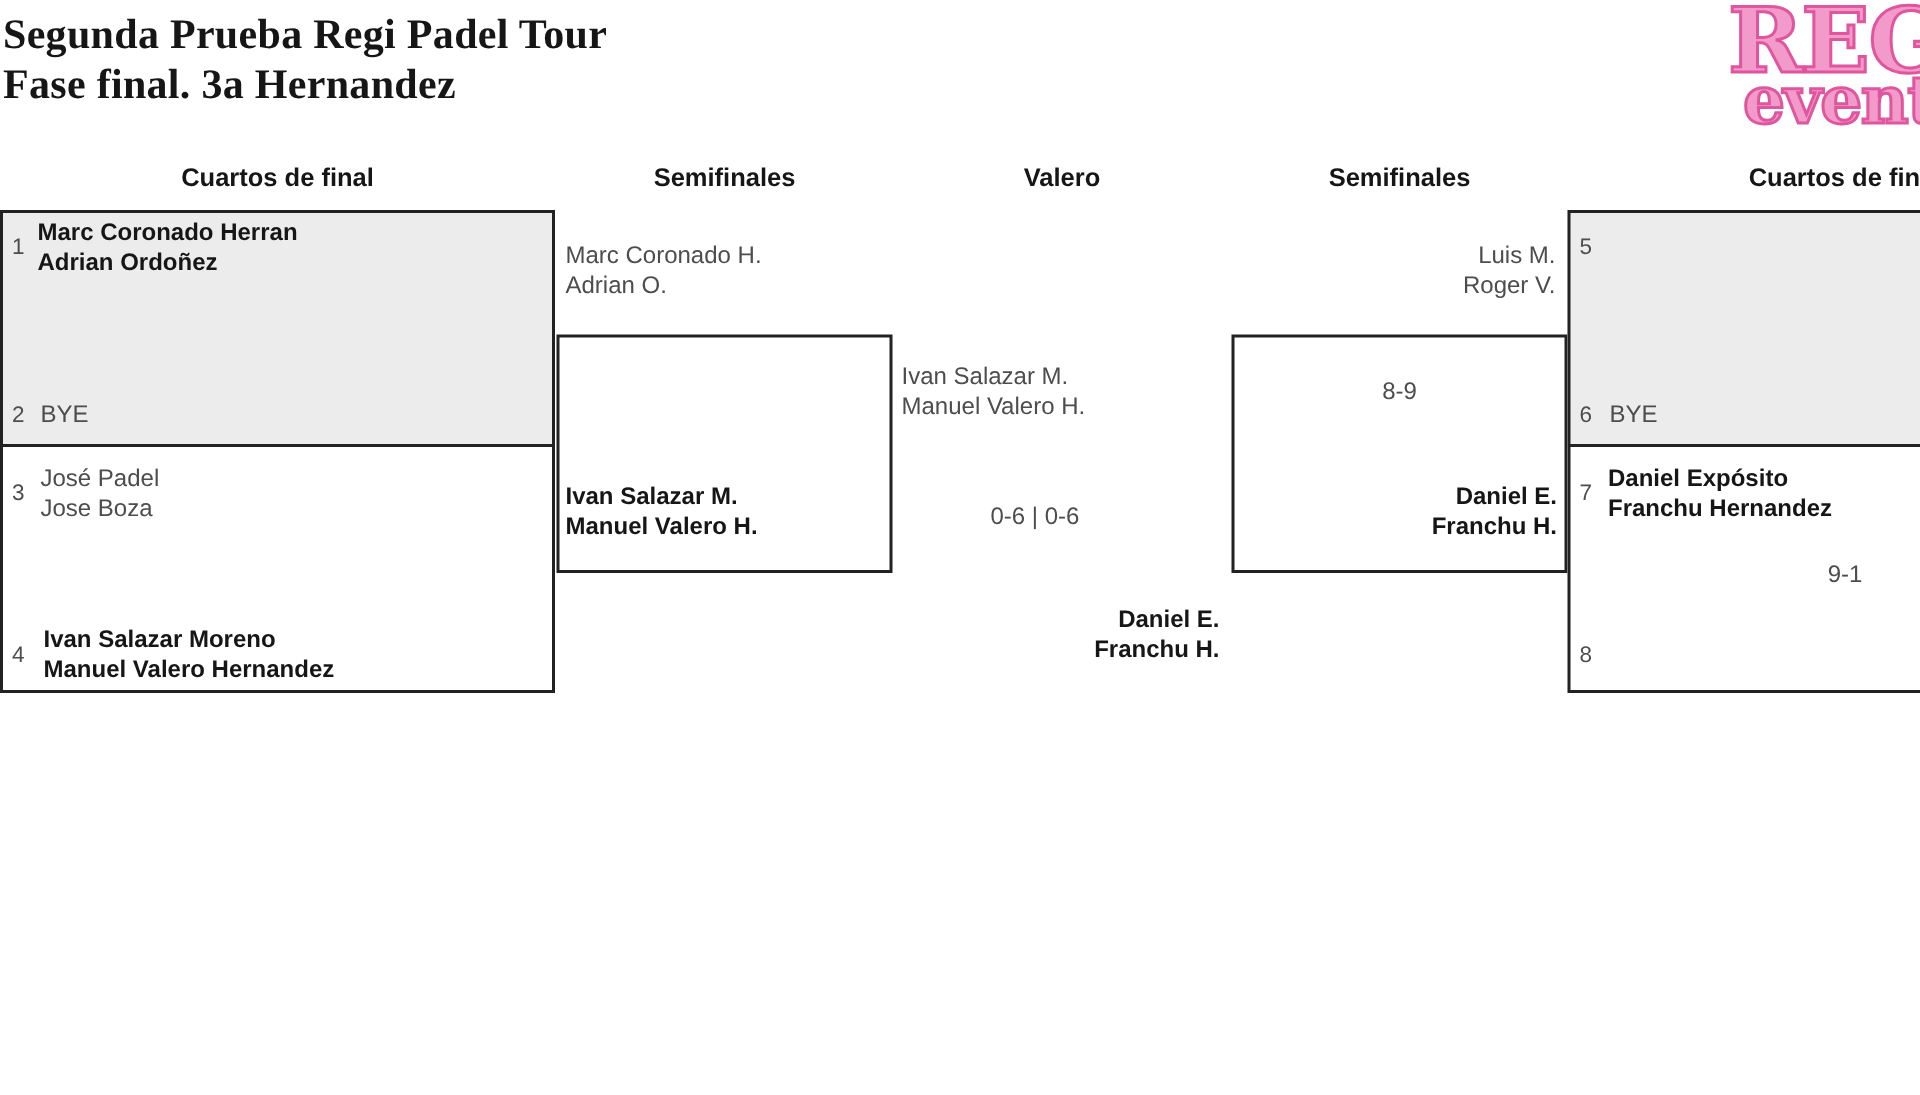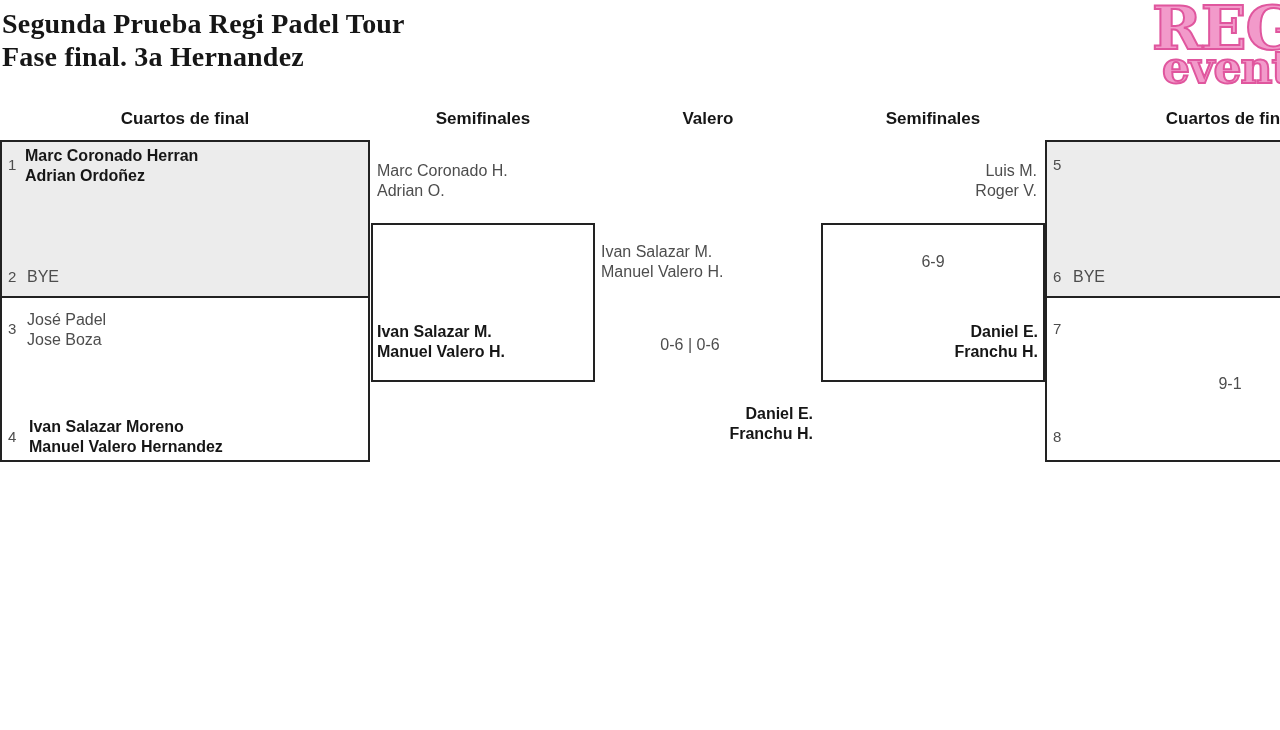--- a/index.html
+++ b/index.html
@@ -145,29 +145,33 @@
   <div class="txt score" style="left:595px;width:190px;top:335px">0-6 | 0-6</div>
   <div class="txt team bold right" style="left:595px;width:218px;top:404px">
     <div>Daniel E.</div>
     <div>Franchu H.</div>
   </div>
 
   <div class="txt team muted right" style="left:821px;width:216px;top:161px">
     <div>Luis M.</div>
     <div>Roger V.</div>
   </div>
-  <div class="txt score" style="left:821px;width:224px;top:252px">6-9</div>
+  <div class="txt score" style="left:821px;width:224px;top:252px">8-9</div>
   <div class="txt team bold right" style="left:821px;width:217px;top:322px">
     <div>Daniel E.</div>
     <div>Franchu H.</div>
   </div>
 
   <div class="txt seed" style="left:1053px;top:155px">5</div>
   <div class="txt seed" style="left:1053px;top:267px">6</div>
   <div class="txt team muted" style="left:1073px;top:267px">
     <div>BYE</div>
   </div>
 
   <div class="txt seed" style="left:1053px;top:319px">7</div>
+  <div class="txt team bold" style="left:1072px;top:310px">
+    <div>Daniel Expósito</div>
+    <div>Franchu Hernandez</div>
+  </div>
   <div class="txt score" style="left:1045px;width:370px;top:374px">9-1</div>
   <div class="txt seed" style="left:1053px;top:427px">8</div>
 
 </div>
 
 </body></html>

